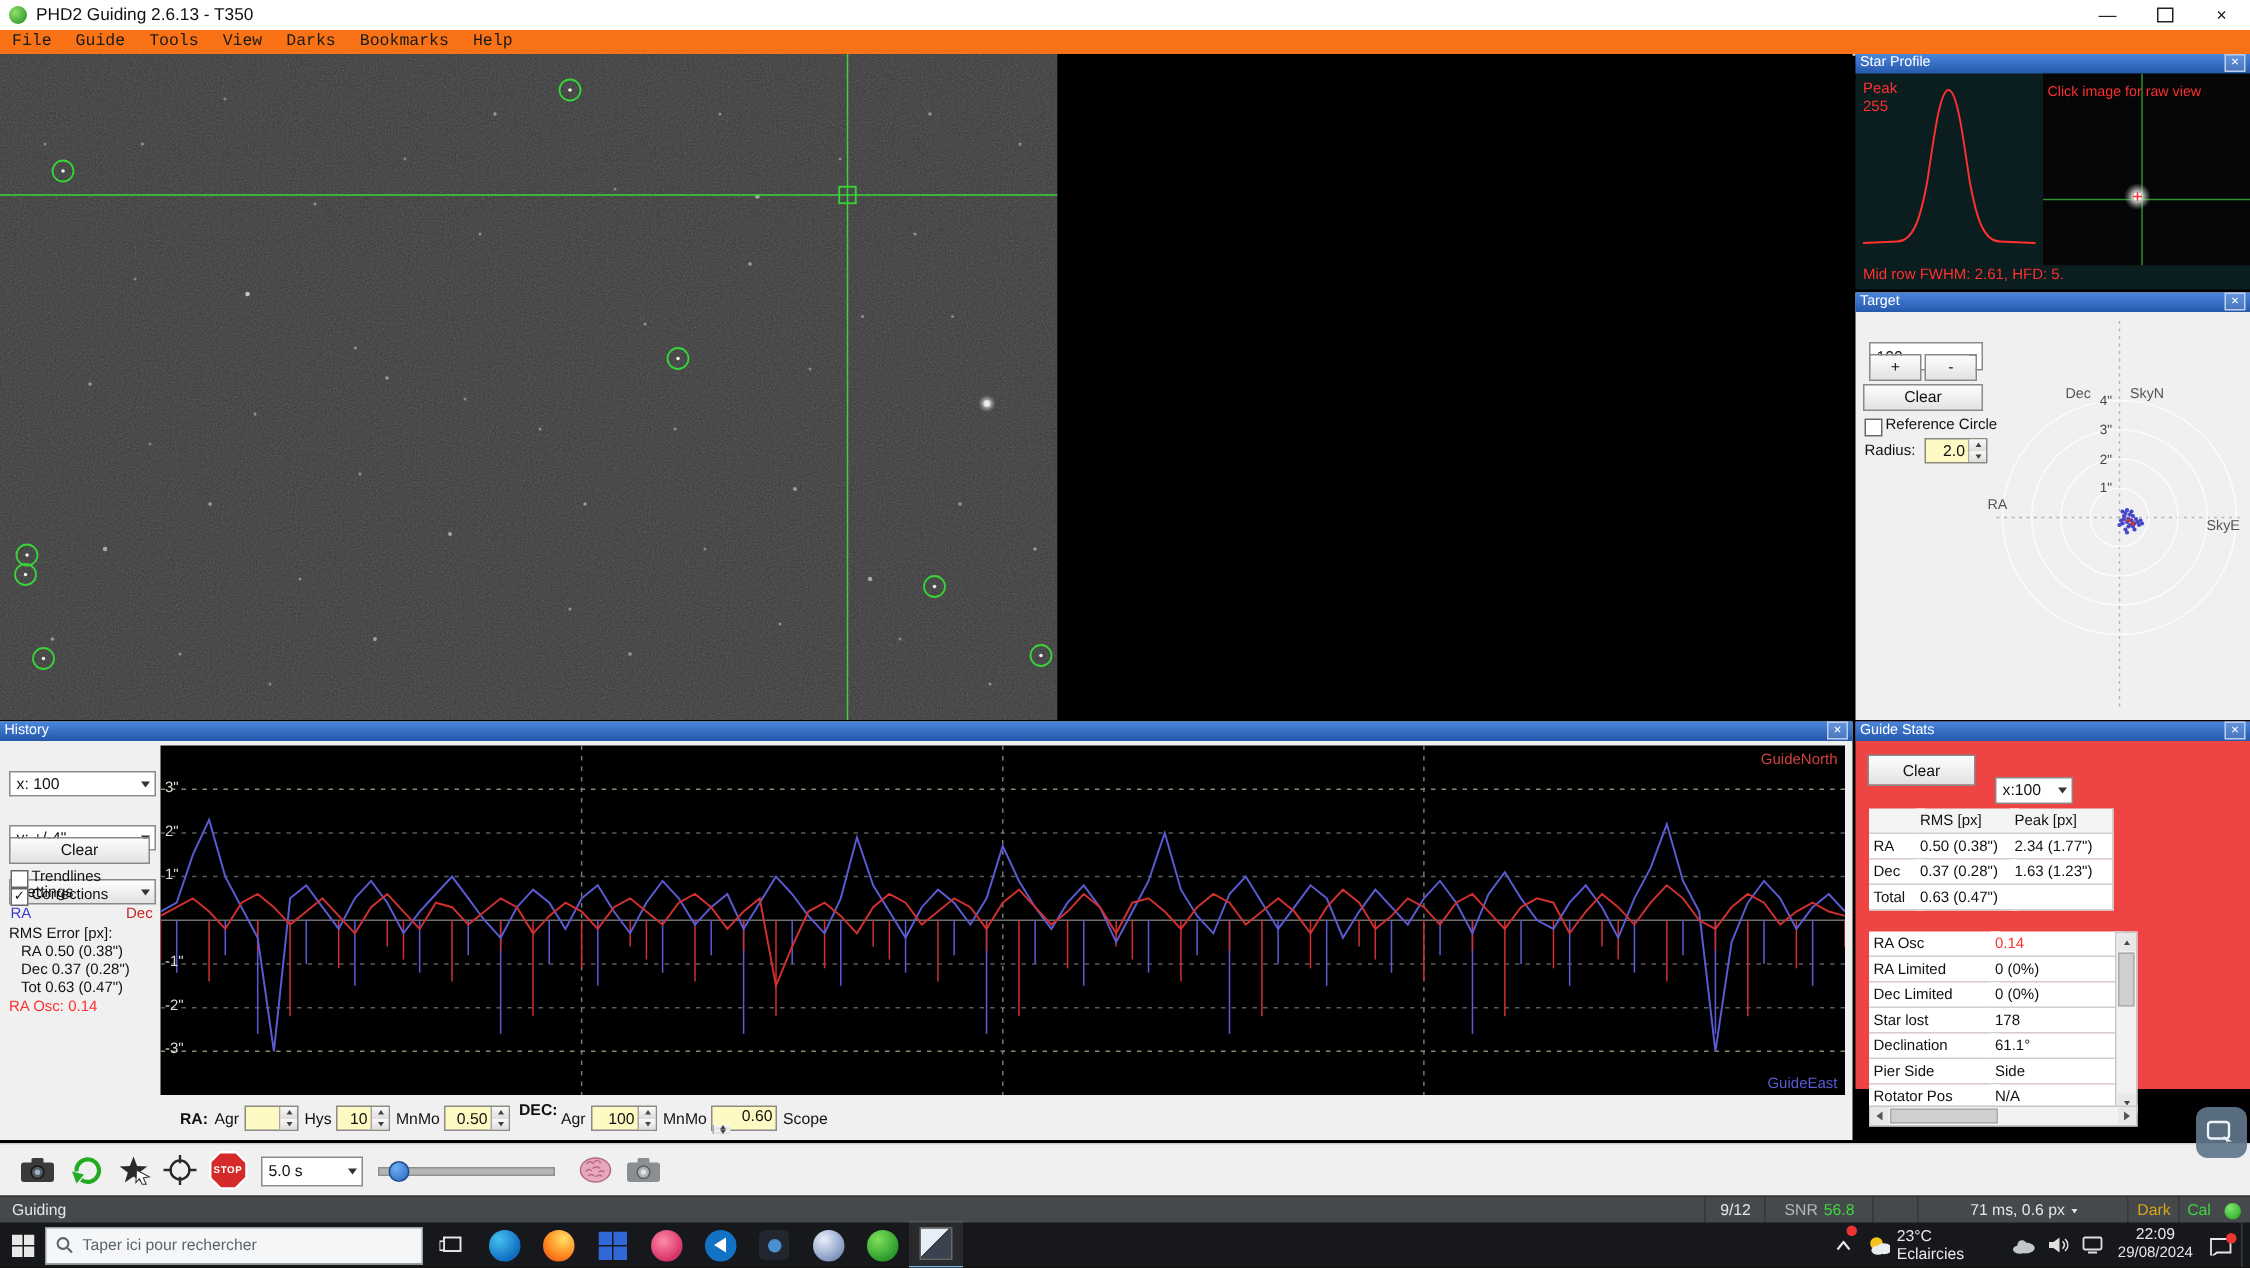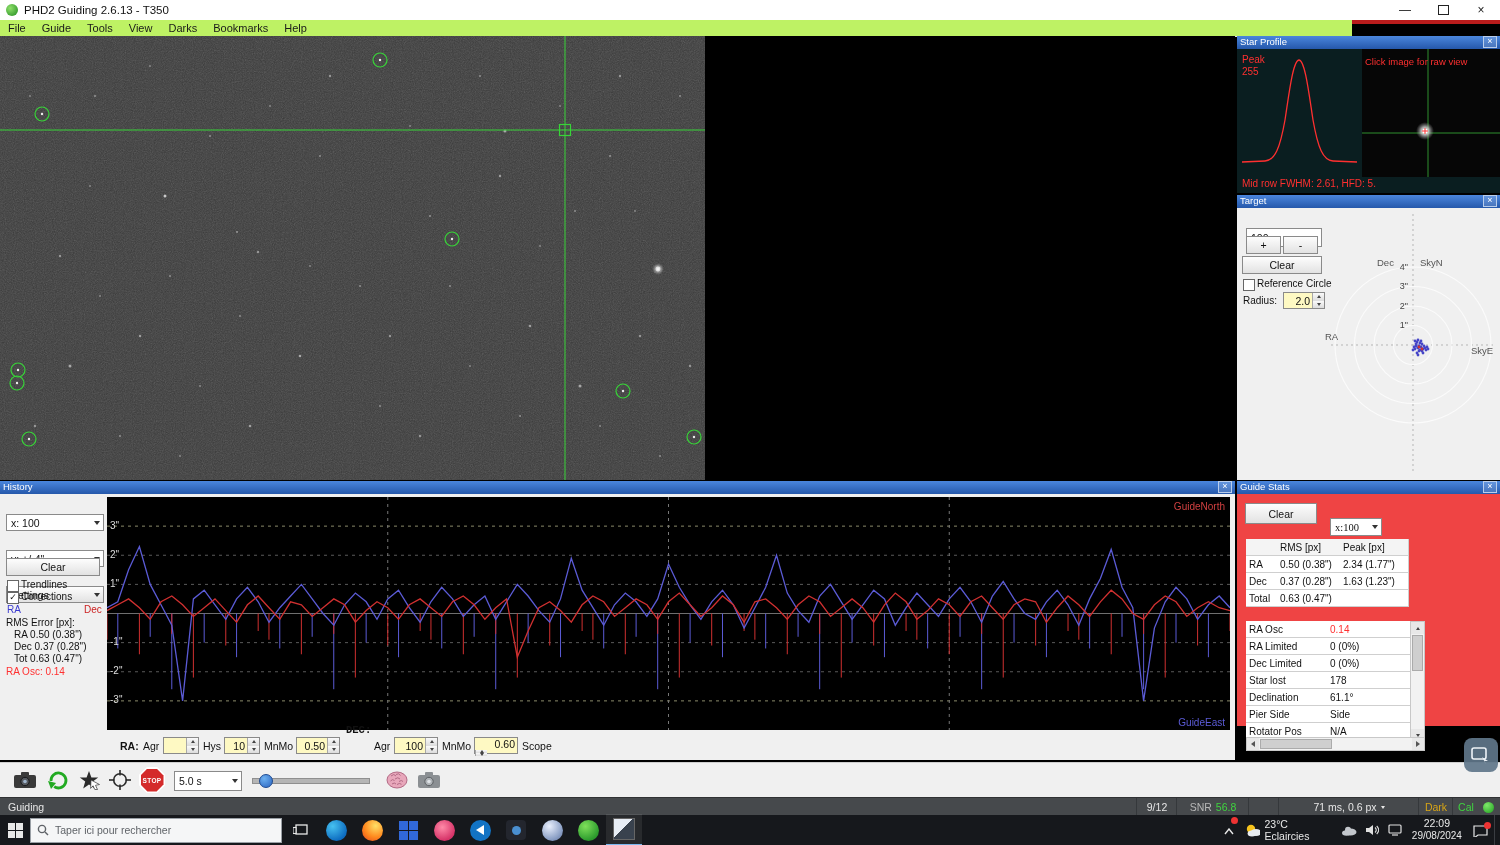--- a/index.html
+++ b/index.html
@@ -1,21 +1,21 @@
 <!DOCTYPE html>
 <html><head>
 <meta charset="utf-8">
 <style>
   html,body{margin:0;padding:0;background:#222;}
   #screen{position:relative;width:1500px;height:845px;background:#000;font-family:"Liberation Sans",sans-serif;overflow:hidden;cursor:default;user-select:none;}
   .abs{position:absolute;}
   
   #titlebar{left:0;top:0;width:1500px;height:20px;background:#ffffff;border-bottom:4px solid #b91c1c;display:flex;align-items:center;font-size:11.5px;color:#111;}
   .winbtn{width:38px;height:20px;display:flex;align-items:center;justify-content:center;color:#222;font-size:12px;}
-  #menubar{left:0;top:20px;width:1352px;height:16px;background:#bef264;display:flex;align-items:center;font-size:11px;color:#1a1a1a;border-bottom:1px solid #e2e2e2;}
+  #menubar{left:0;top:20px;width:1500px;height:16px;background:#f97316;display:flex;align-items:center;font-size:11px;color:#1a1a1a;border-bottom:1px solid #e2e2e2;font-family:Liberation Mono, monospace;}
   .mitem{padding:0 8px;}
   
   .ptitle{height:13px;background:linear-gradient(180deg,#4a86dd,#2558ab);color:#fff;font-size:9.5px;display:flex;align-items:flex-start;justify-content:space-between;padding:0 3px;}
   .pclose{width:12px;height:10px;background:rgba(255,255,255,.15);border:1px solid #b9cdeb;color:#fff;font-size:9px;line-height:8px;text-align:center;}
   
   .btn{background:linear-gradient(#fdfdfd,#e2e2e2);border:1px solid #8a8a8a;font-size:10.5px;color:#111;display:flex;align-items:center;justify-content:center;}
   .combo{background:#fff;border:1px solid #8a8a8a;font-size:10.5px;color:#111;display:flex;align-items:center;padding-left:4px;position:relative;}
   .combo .arr{position:absolute;right:3px;top:50%;margin-top:-2px;width:0;height:0;border-left:3.5px solid transparent;border-right:3.5px solid transparent;border-top:4px solid #333;}
   .spin{display:flex;border:1px solid #8a8a8a;background:#fef9c3;font-size:10.5px;color:#111;height:15px;}
   .spin .v{flex:1;display:flex;align-items:center;padding:0 2px;}
@@ -425,21 +425,21 @@
         <div class="v" style="justify-content:flex-end;">0.50</div>
         <div class="b">
           <div>
             <span class="tu"></span>
           </div>
           <div>
             <span class="td"></span>
           </div>
         </div>
       </div>
-    <span class="abs" style="left:346px;top:243px;font-size:10.5px;font-weight:bold;color:#111;font-family:Liberation Mono, monospace;">DEC:</span>
+    <span class="abs" style="left:346px;top:253px;font-size:10.5px;font-weight:bold;color:#111;">DEC:</span>
     <span class="abs" style="left:374px;top:259px;font-size:10.5px;color:#111;">Agr</span>
     <div class="spin abs" style="left:394px;top:256px;width:42px;">
         <div class="v" style="justify-content:flex-end;">100</div>
         <div class="b">
           <div>
             <span class="tu"></span>
           </div>
           <div>
             <span class="td"></span>
           </div>
@@ -463,21 +463,21 @@
         <span class="arr"></span>
       </div>
   </div>
 
   <div class="abs" style="left:1237px;top:481px;width:263px;height:245px;background:#ef4444;">
     <div class="ptitle">
       <span>Guide Stats</span>
       <span class="pclose">×</span>
     </div>
     <div class="btn abs" style="left:8px;top:22px;width:70px;height:19px;">Clear</div>
-    <div class="combo abs" style="left:93px;top:24px;width:46px;height:16px;font-family:Liberation Serif, serif;">
+    <div class="combo abs" style="left:93px;top:24px;width:46px;height:16px;">
         <span>x:100</span>
         <span class="arr"></span>
       </div>
 
     <div>
       <div class="gcell ghead" style="left:9px;top:58px;width:30px;height:16px;"></div>
       <div class="gcell ghead" style="left:40px;top:58px;width:62px;height:16px;">RMS [px]</div>
       <div class="gcell ghead" style="left:103px;top:58px;width:62px;height:16px;">Peak [px]</div>
       <div class="gcell" style="left:9px;top:75px;width:30px;height:16px;">RA</div>
       <div class="gcell" style="left:40px;top:75px;width:62px;height:16px;">0.50 (0.38")</div>

